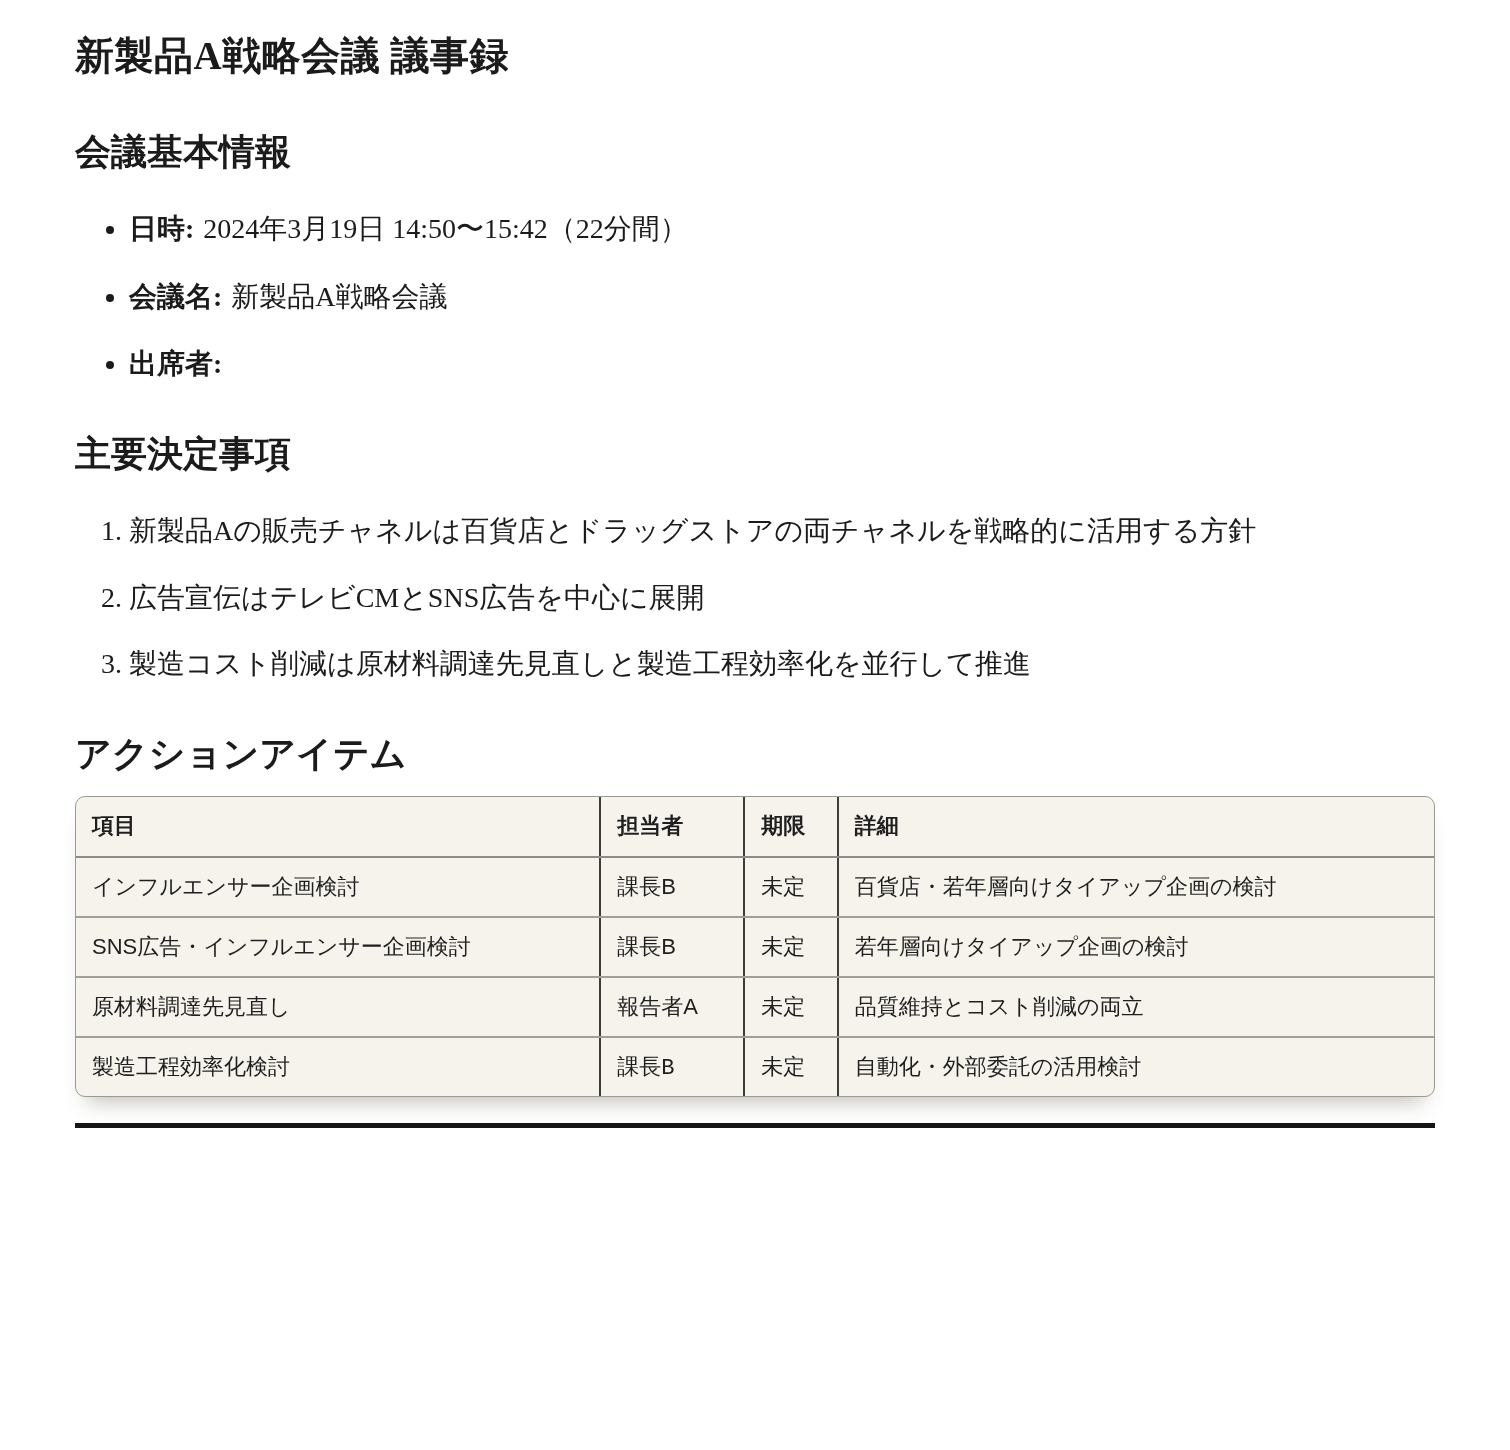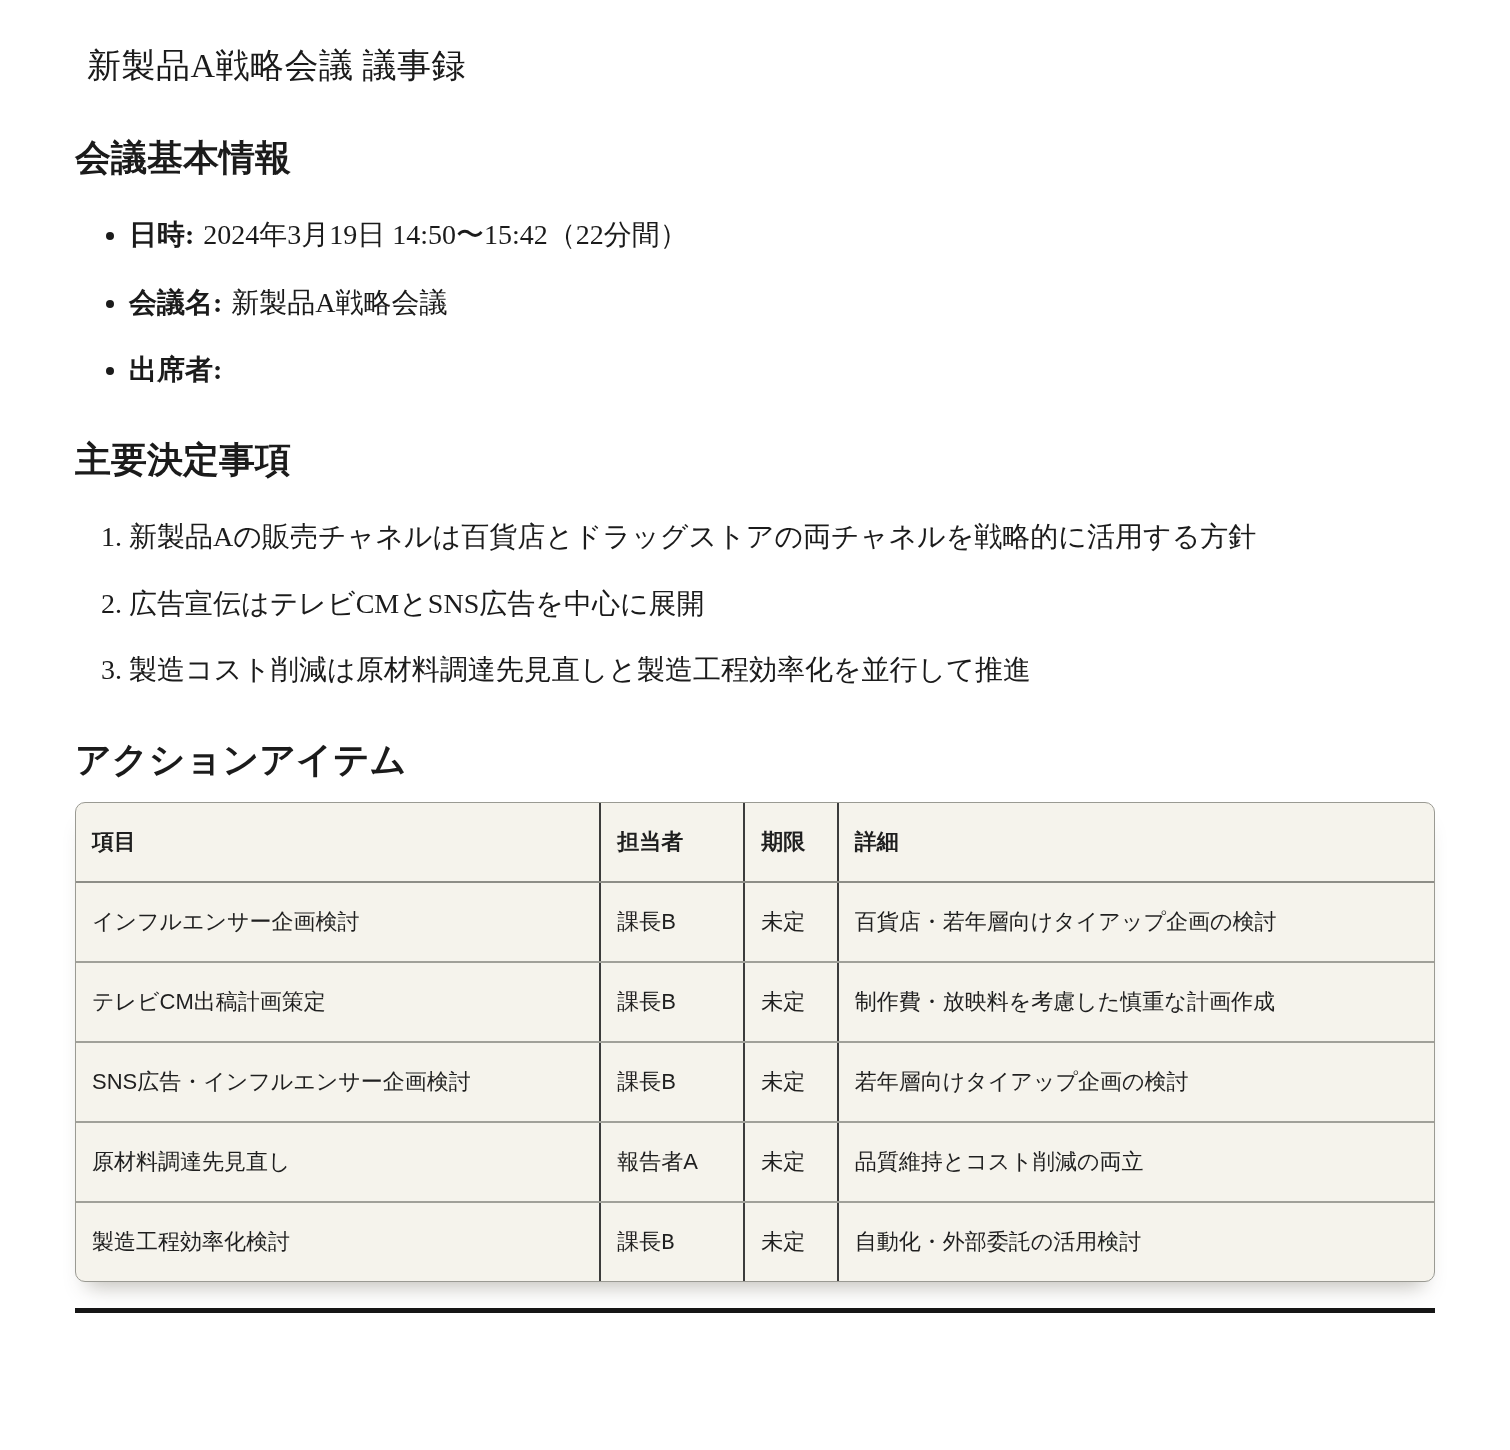--- a/index.html
+++ b/index.html
@@ -19,24 +19,24 @@
     height: 1450px;
     background: var(--page-bg);
     color: var(--text);
     font-family: "Liberation Serif", "DejaVu Serif", serif;
     overflow: hidden;
   }
   .doc {
     padding: 34px 75px 0 75px;
   }
   h1 {
-    font-size: 34px;
+    font-size: 39px;
     line-height: 1.15;
-    font-weight: normal;
-    margin: 12px;
+    font-weight: bold;
+    margin: 0;
     letter-spacing: 0.5px;
   }
   h2 {
     font-size: 36px;
     line-height: 1.2;
     font-weight: bold;
     margin: 52px 0 0 0;
   }
   .list {
     margin: 38px 0 0 0;
@@ -71,21 +71,21 @@
     width: 100%;
     border-collapse: collapse;
     table-layout: fixed;
     font-family: "Liberation Sans", "DejaVu Sans", sans-serif;
     font-size: 22px;
     color: #1f1f1f;
   }
   th, td {
     text-align: left;
     vertical-align: middle;
-    padding: 24px 16px;
+    padding: 14px 16px;
     border-right: 2px solid var(--table-vline);
     font-weight: normal;
     overflow: hidden;
     white-space: nowrap;
   }
   th { font-weight: bold; height: 60px; border-bottom: 2px solid var(--header-hline); }
   td { height: 57px; border-bottom: 2px solid var(--table-hline); }
   th:last-child, td:last-child { border-right: none; }
   tbody tr:last-child td { border-bottom: none; font-family: Liberation Mono, monospace; }
   hr.bottom-rule {
@@ -143,26 +143,20 @@
         </tr>
       </thead>
       <tbody>
         <tr>
           <td>インフルエンサー企画検討</td>
           <td>課長B</td>
           <td>未定</td>
           <td>百貨店・若年層向けタイアップ企画の検討</td>
         </tr>
         <tr>
-          <td>テレビCM出稿計画策定</td>
-          <td>課長B</td>
-          <td>未定</td>
-          <td>制作費・放映料を考慮した慎重な計画作成</td>
-        </tr>
-        <tr>
           <td>SNS広告・インフルエンサー企画検討</td>
           <td>課長B</td>
           <td>未定</td>
           <td>若年層向けタイアップ企画の検討</td>
         </tr>
         <tr>
           <td>原材料調達先見直し</td>
           <td>報告者A</td>
           <td>未定</td>
           <td>品質維持とコスト削減の両立</td>

